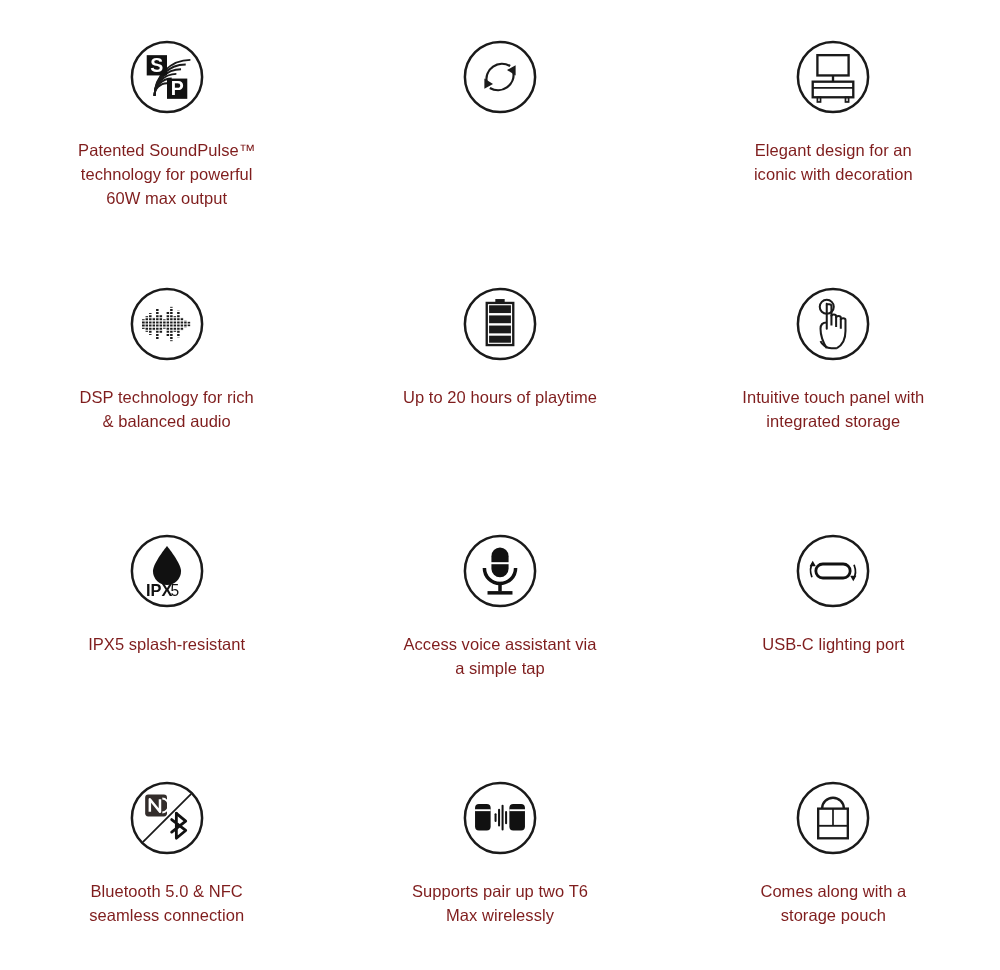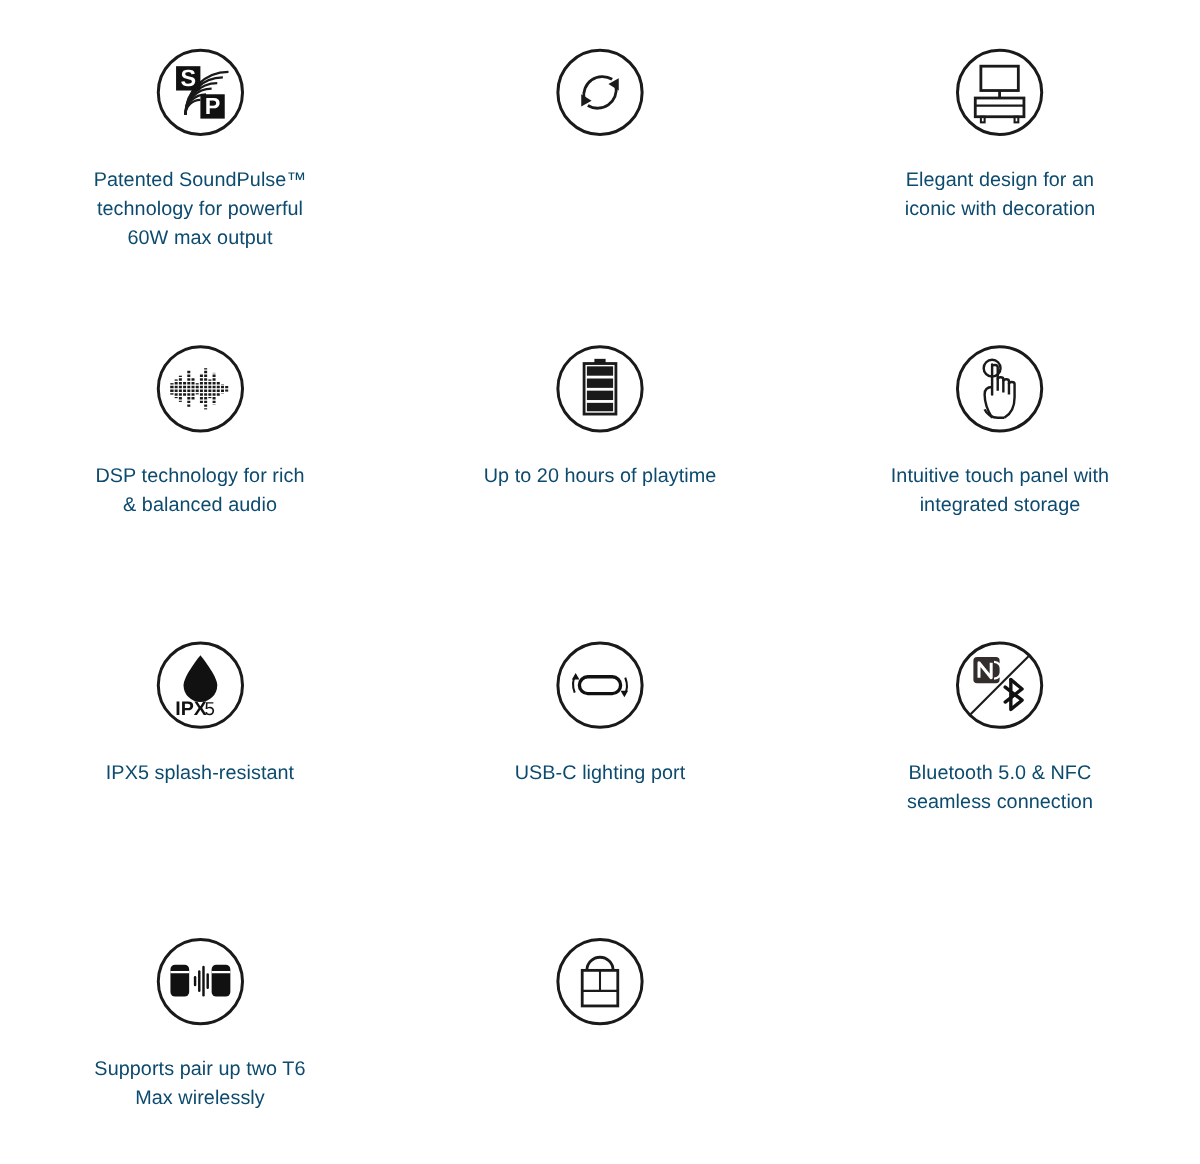--- a/index.html
+++ b/index.html
@@ -36,21 +36,21 @@
     width: 78px;
     height: 78px;
     flex: 0 0 78px;
     display: block;
   }
 
   .feature-caption {
     margin-top: 22px;
     font-size: 16.5px;
     line-height: 24px;
-    color: #0c4a6e;
+    color: #7f1d1d;
     max-width: 240px;
     letter-spacing: 0.05px;
     white-space: pre-line;
   }
 
   
   .col-1 .feature-caption { max-width: 215px; }
   .col-2 .feature-caption { max-width: 235px; }
   .col-3 .feature-caption { max-width: 250px; }
 </style>
@@ -185,20 +185,32 @@
   <div class="feature-cell col-1">
     <svg class="icon-circle" viewBox="0 0 100 100">
       <circle cx="50" cy="50" r="45" fill="none" stroke="#1a1a1a" stroke-width="3.2"></circle>
       <path d="M50 18 C50 18 32 40 32 50 a18 18 0 0 0 36 0 C68 40 50 18 50 18 Z" fill="#111111"></path>
       <text x="40" y="82" font-family="'Liberation Sans', sans-serif" font-size="21" font-weight="bold" fill="#111111" text-anchor="middle">IPX</text>
       <text x="60" y="82" font-family="'Liberation Sans', sans-serif" font-size="20" fill="#111111" text-anchor="middle">5</text>
     </svg>
     <div class="feature-caption">IPX5 splash-resistant</div>
   </div>
 
+  <div class="feature-cell col-2">
+    <svg class="icon-circle" viewBox="0 0 100 100">
+      <circle cx="50" cy="50" r="45" fill="none" stroke="#1a1a1a" stroke-width="3.2"></circle>
+      <rect x="39" y="20" width="22" height="38" rx="11" fill="#111111"></rect>
+      <line x1="36" y1="40" x2="64" y2="40" stroke="#ffffff" stroke-width="2.6"></line>
+      <path d="M30 46 a20 20 0 0 0 40 0" fill="none" stroke="#111111" stroke-width="4.5"></path>
+      <line x1="50" y1="64" x2="50" y2="76" stroke="#111111" stroke-width="4.5"></line>
+      <line x1="34" y1="78" x2="66" y2="78" stroke="#111111" stroke-width="4.5"></line>
+    </svg>
+    <div class="feature-caption">Access voice assistant via
+a simple tap</div>
+  </div>
 
   <div class="feature-cell col-3">
     <svg class="icon-circle" viewBox="0 0 100 100">
       <circle cx="50" cy="50" r="45" fill="none" stroke="#1a1a1a" stroke-width="3.2"></circle>
       <rect x="28" y="41" width="44" height="18" rx="9" fill="none" stroke="#111111" stroke-width="3.6"></rect>
       <path d="M23 58 C20 50 21 44 24 40" fill="none" stroke="#111111" stroke-width="2.2"></path>
       <polygon points="24,37 28,44 20,44" fill="#111111"></polygon>
       <path d="M77 42 C80 50 79 56 76 60" fill="none" stroke="#111111" stroke-width="2.2"></path>
       <polygon points="76,63 72,56 80,56" fill="#111111"></polygon>
     </svg>
@@ -242,15 +254,17 @@
   </div>
 
   <div class="feature-cell col-3">
     <svg class="icon-circle" viewBox="0 0 100 100">
       <circle cx="50" cy="50" r="45" fill="none" stroke="#1a1a1a" stroke-width="3.2"></circle>
       <path d="M36 38 a14 14 0 0 1 28 0" fill="none" stroke="#1a1a1a" stroke-width="3"></path>
       <rect x="31" y="38" width="38" height="38" fill="none" stroke="#1a1a1a" stroke-width="3"></rect>
       <line x1="31" y1="60" x2="69" y2="60" stroke="#1a1a1a" stroke-width="2.4"></line>
       <line x1="50" y1="38" x2="50" y2="60" stroke="#1a1a1a" stroke-width="2.2"></line>
     </svg>
+    <div class="feature-caption">Comes along with a
+storage pouch</div>
   </div>
 
 </div>
 
 </body></html>

